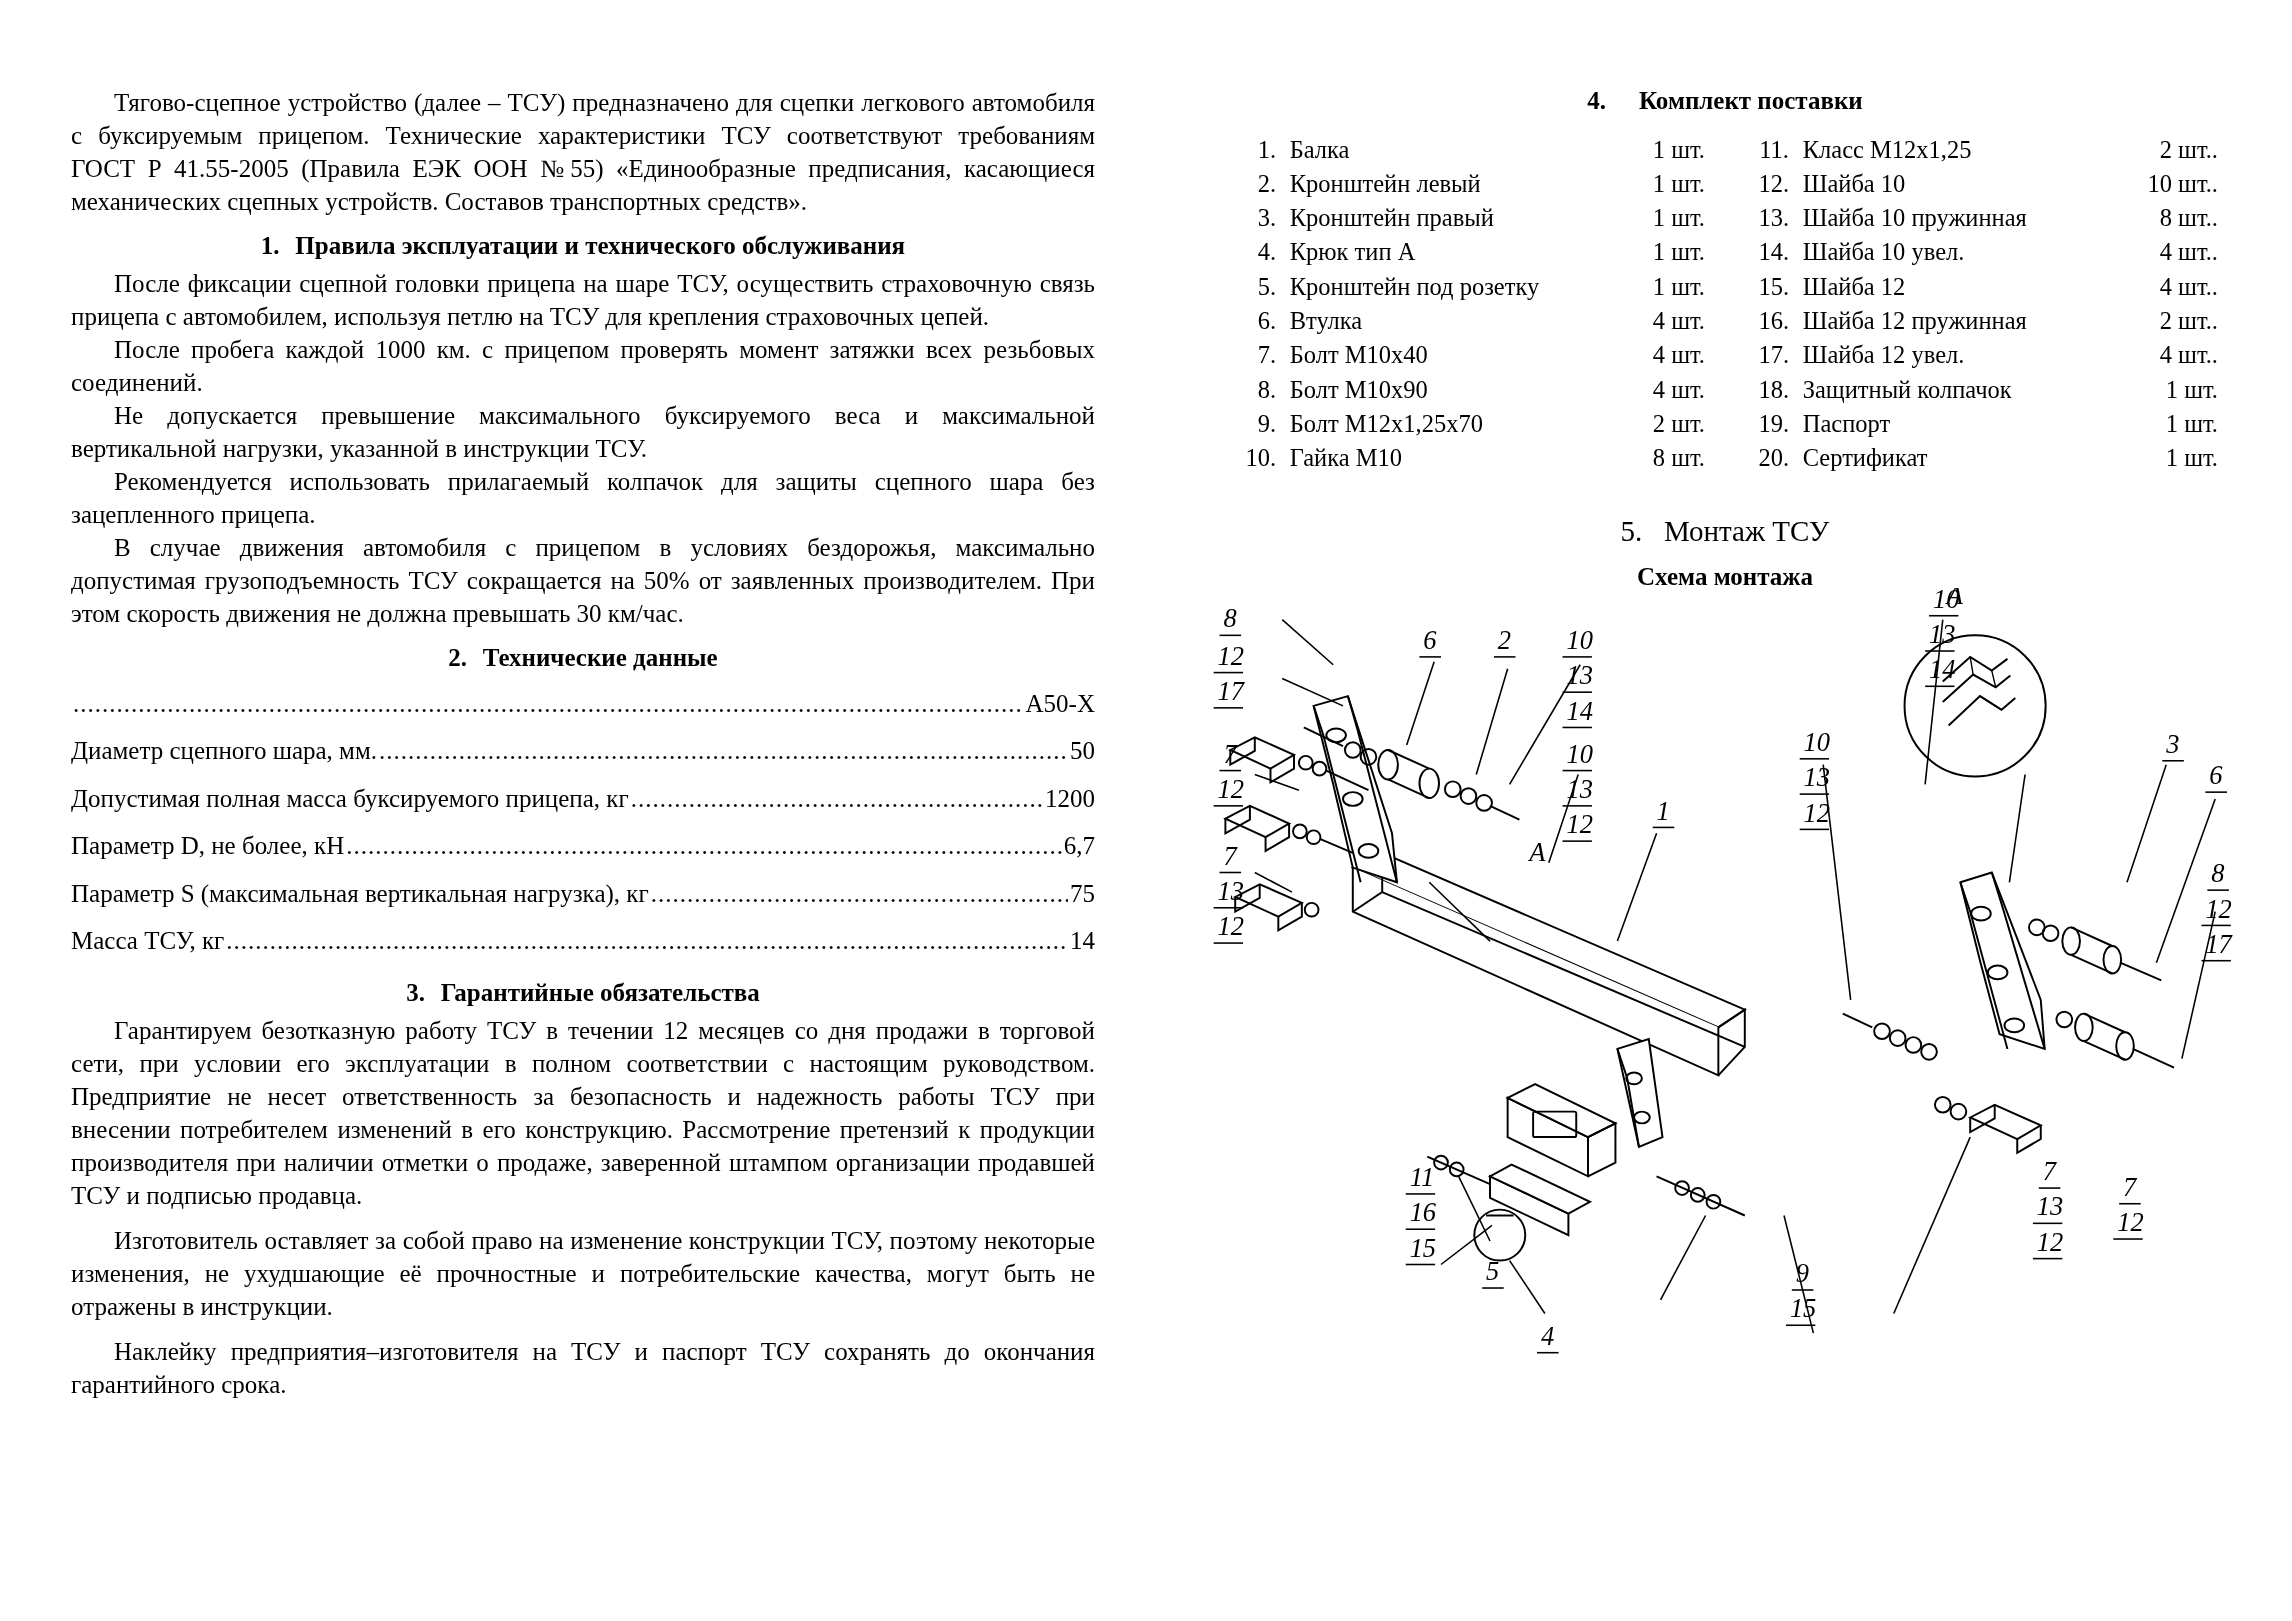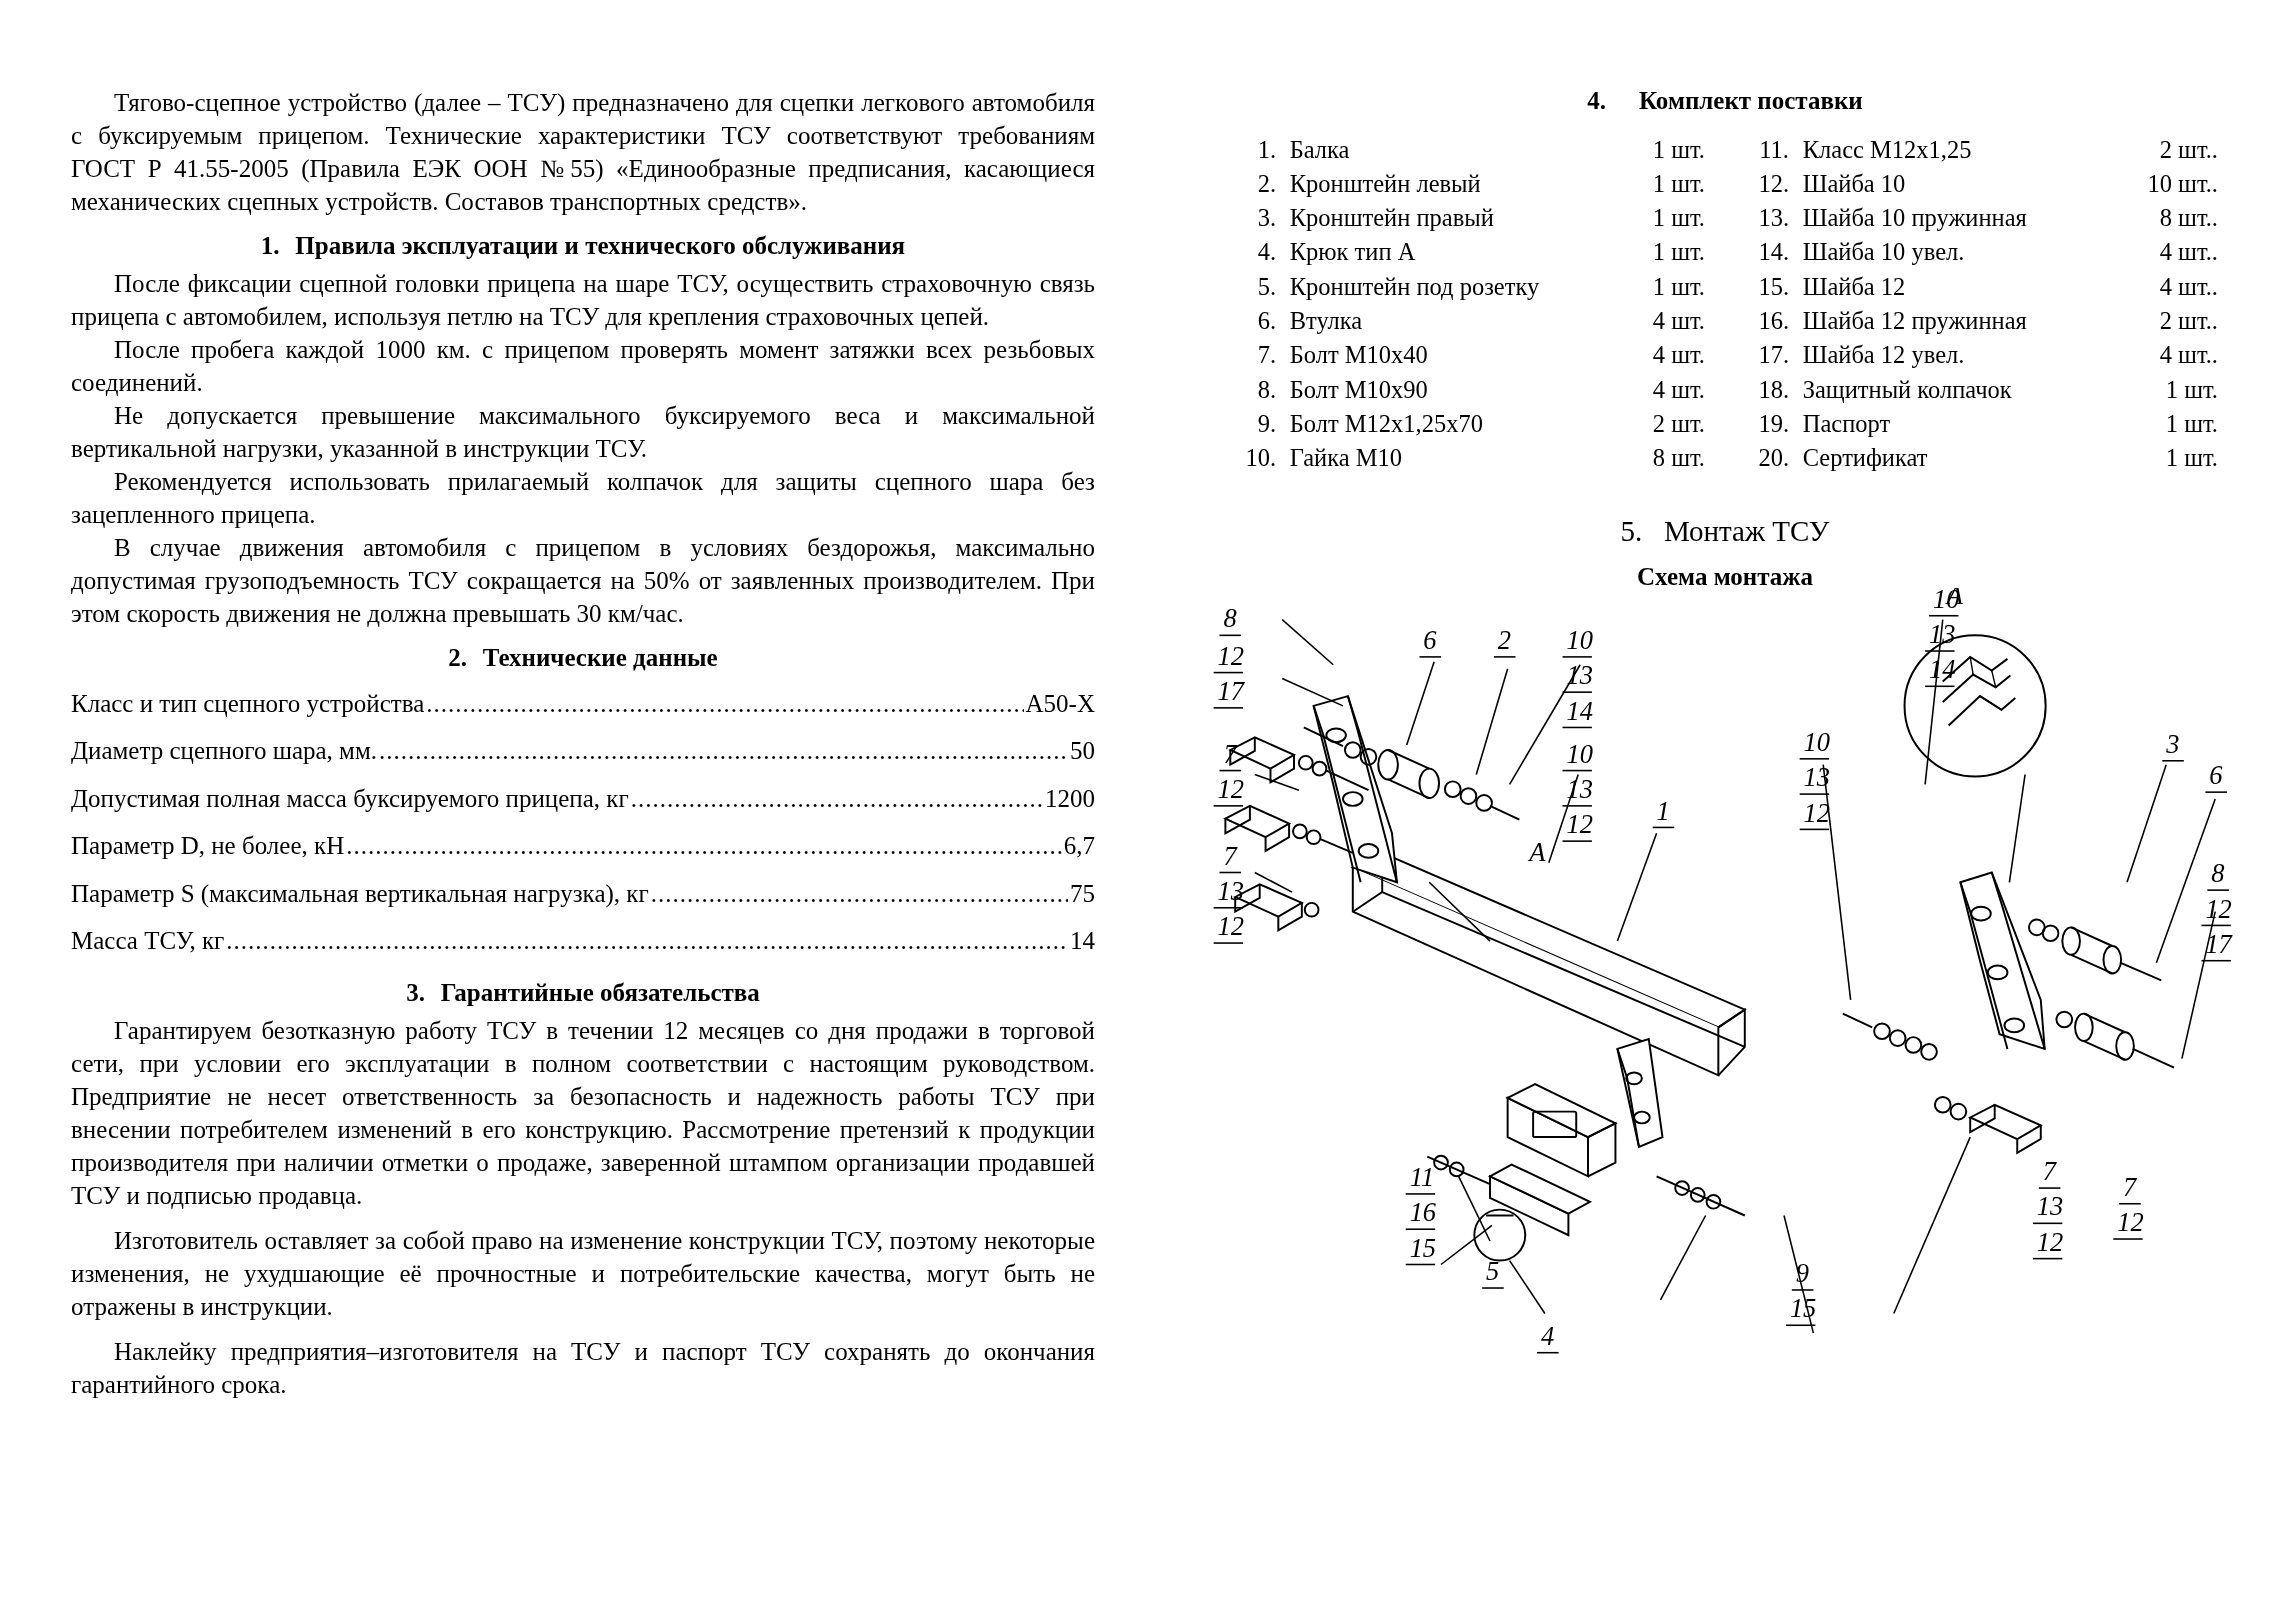--- a/index.html
+++ b/index.html
@@ -152,21 +152,20 @@
     <p class="para">После пробега каждой 1000 км. с прицепом проверять момент затяжки всех резьбовых соединений.</p>
     <p class="para">Не допускается превышение максимального буксируемого веса и максимальной вертикальной нагрузки, указанной в инструкции ТСУ.</p>
     <p class="para">Рекомендуется использовать прилагаемый колпачок для защиты сцепного шара без зацепленного прицепа.</p>
     <p class="para">В случае движения автомобиля с прицепом в условиях бездорожья, максимально допустимая грузоподъемность ТСУ сокращается на 50% от заявленных производителем. При этом скорость движения не должна превышать 30 км/час.</p>
 
     <h2 class="heading">
       <span class="num">2.</span><span>Технические данные</span>
     </h2>
 
     <div class="spec-row">
-      <span class="spec-label">Класс и тип сцепного устройства</span>
       <span class="spec-dots">................................................................................................................................................................</span>
       <span class="spec-val">А50-Х</span>
     </div>
     <div class="spec-row">
       <span class="spec-label">Диаметр сцепного шара, мм.</span>
       <span class="spec-dots">................................................................................................................................................................</span>
       <span class="spec-val">50</span>
     </div>
     <div class="spec-row">
       <span class="spec-label">Допустимая полная масса буксируемого прицепа, кг</span>

